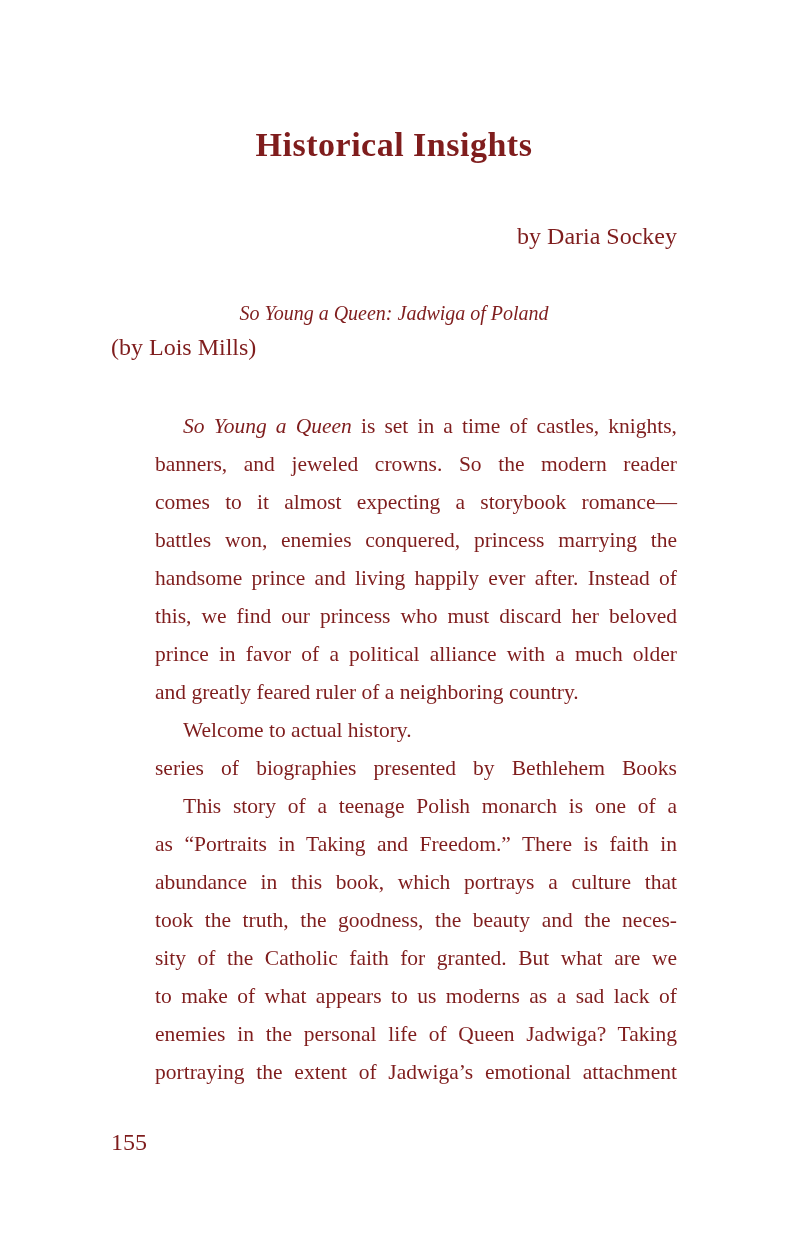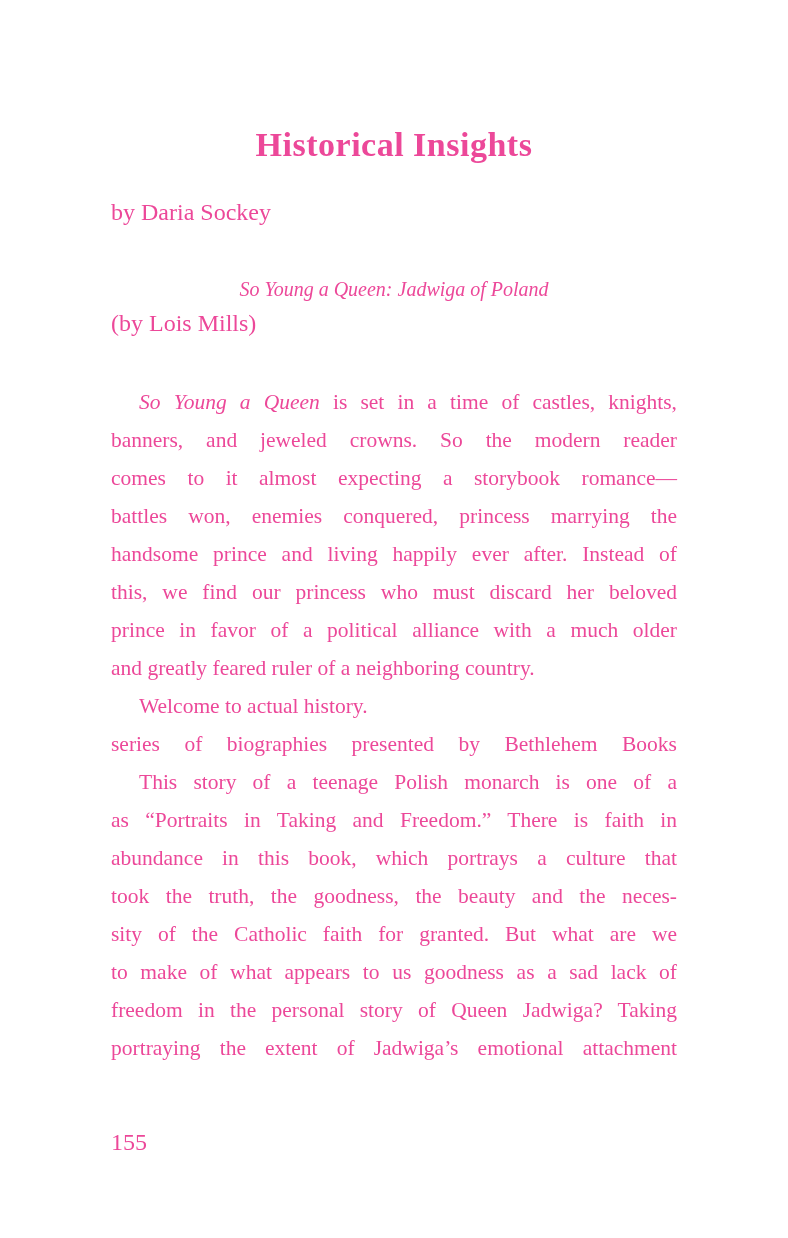--- a/index.html
+++ b/index.html
@@ -5,41 +5,41 @@
   html, body {
     margin: 0;
     padding: 0;
     background: #ffffff;
   }
   .page {
     position: relative;
     width: 788px;
     height: 1238px;
     background: #ffffff;
-    color: #ec4899;
+    color: #7f1d1d;
     font-family: "Liberation Serif", "DejaVu Serif", serif;
     overflow: hidden;
   }
   .content {
     position: absolute;
     left: 111px;
     top: 0;
     width: 566px;
   }
   .chapter-title {
     margin-top: 122px;
     text-align: center;
     font-size: 34px;
     font-weight: bold;
     line-height: 46px;
     letter-spacing: 0.5px;
   }
   .byline {
-    margin-top: 28px;
-    text-align: left;
+    margin-top: 52px;
+    text-align: right;
     font-size: 24px;
     line-height: 32px;
   }
   .book-title {
     margin-top: 44px;
     text-align: center;
     font-size: 20px;
     font-style: italic;
     line-height: 34px;
   }
@@ -51,20 +51,21 @@
   .body-text {
     margin-top: 43px;
     font-size: 21.5px;
   }
   .paragraph { margin: 0; }
   .line {
     line-height: 38px;
     height: 38px;
     text-align: left;
     white-space: normal;
+    margin-left: 44px;
   }
   .line.just {
     text-align: justify;
     text-align-last: justify;
   }
   .line.indent {
     text-indent: 28px;
   }
   .italic { font-style: italic; }
   .page-number {
@@ -100,20 +101,20 @@
         <div class="paragraph">
           <div class="line indent"><span>Welcome to actual history.</span></div>
         </div>
         <div class="paragraph">
           <div class="line just"><span>series of biographies presented by Bethlehem Books</span></div>
           <div class="line just indent"><span>This story of a teenage Polish monarch is one of a</span></div>
           <div class="line just"><span>as “Portraits in Taking and Freedom.” There is faith in</span></div>
           <div class="line just"><span>abundance in this book, which portrays a culture that</span></div>
           <div class="line just"><span>took the truth, the goodness, the beauty and the neces-</span></div>
           <div class="line just"><span>sity of the Catholic faith for granted. But what are we</span></div>
-          <div class="line just"><span>to make of what appears to us goodness as a sad lack of</span></div>
-          <div class="line just"><span>freedom in the personal story of Queen Jadwiga? Taking</span></div>
+          <div class="line just"><span>to make of what appears to us moderns as a sad lack of</span></div>
+          <div class="line just"><span>enemies in the personal life of Queen Jadwiga? Taking</span></div>
           <div class="line just"><span>portraying the extent of Jadwiga’s emotional attachment</span></div>
         </div>
       </div>
   </div>
   <div class="page-number">155</div>
 </div>
 
 </body></html>

